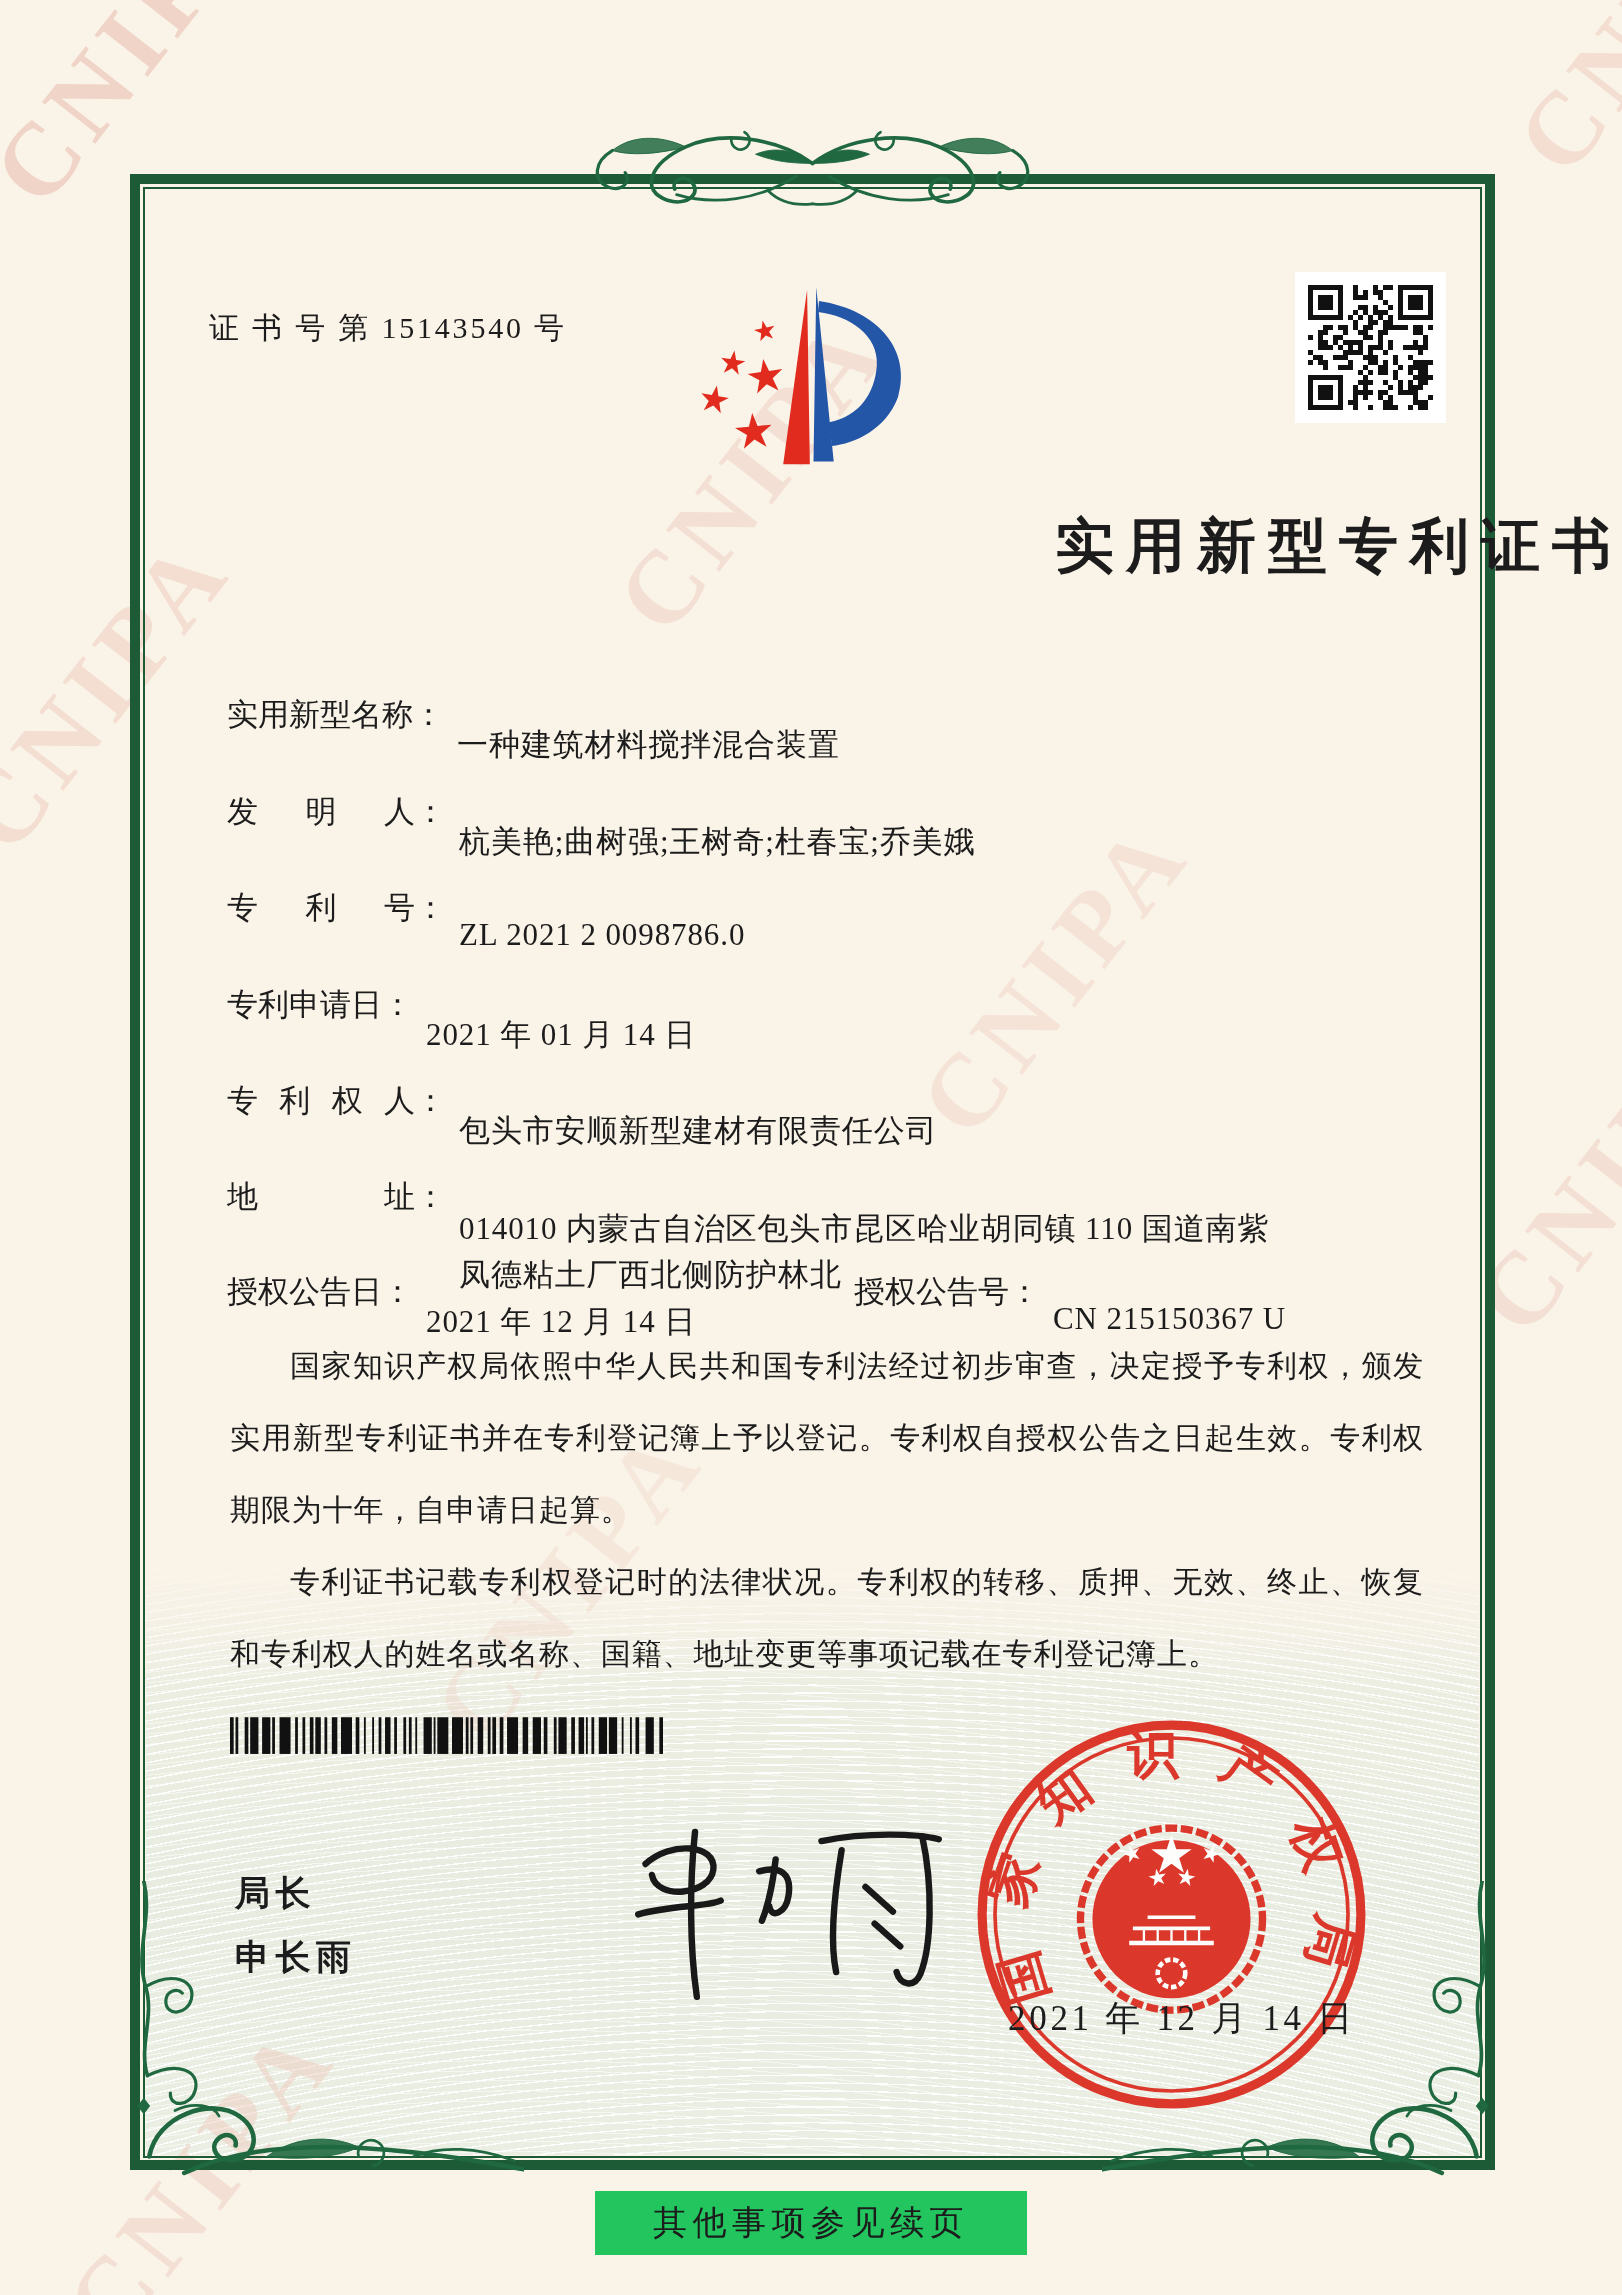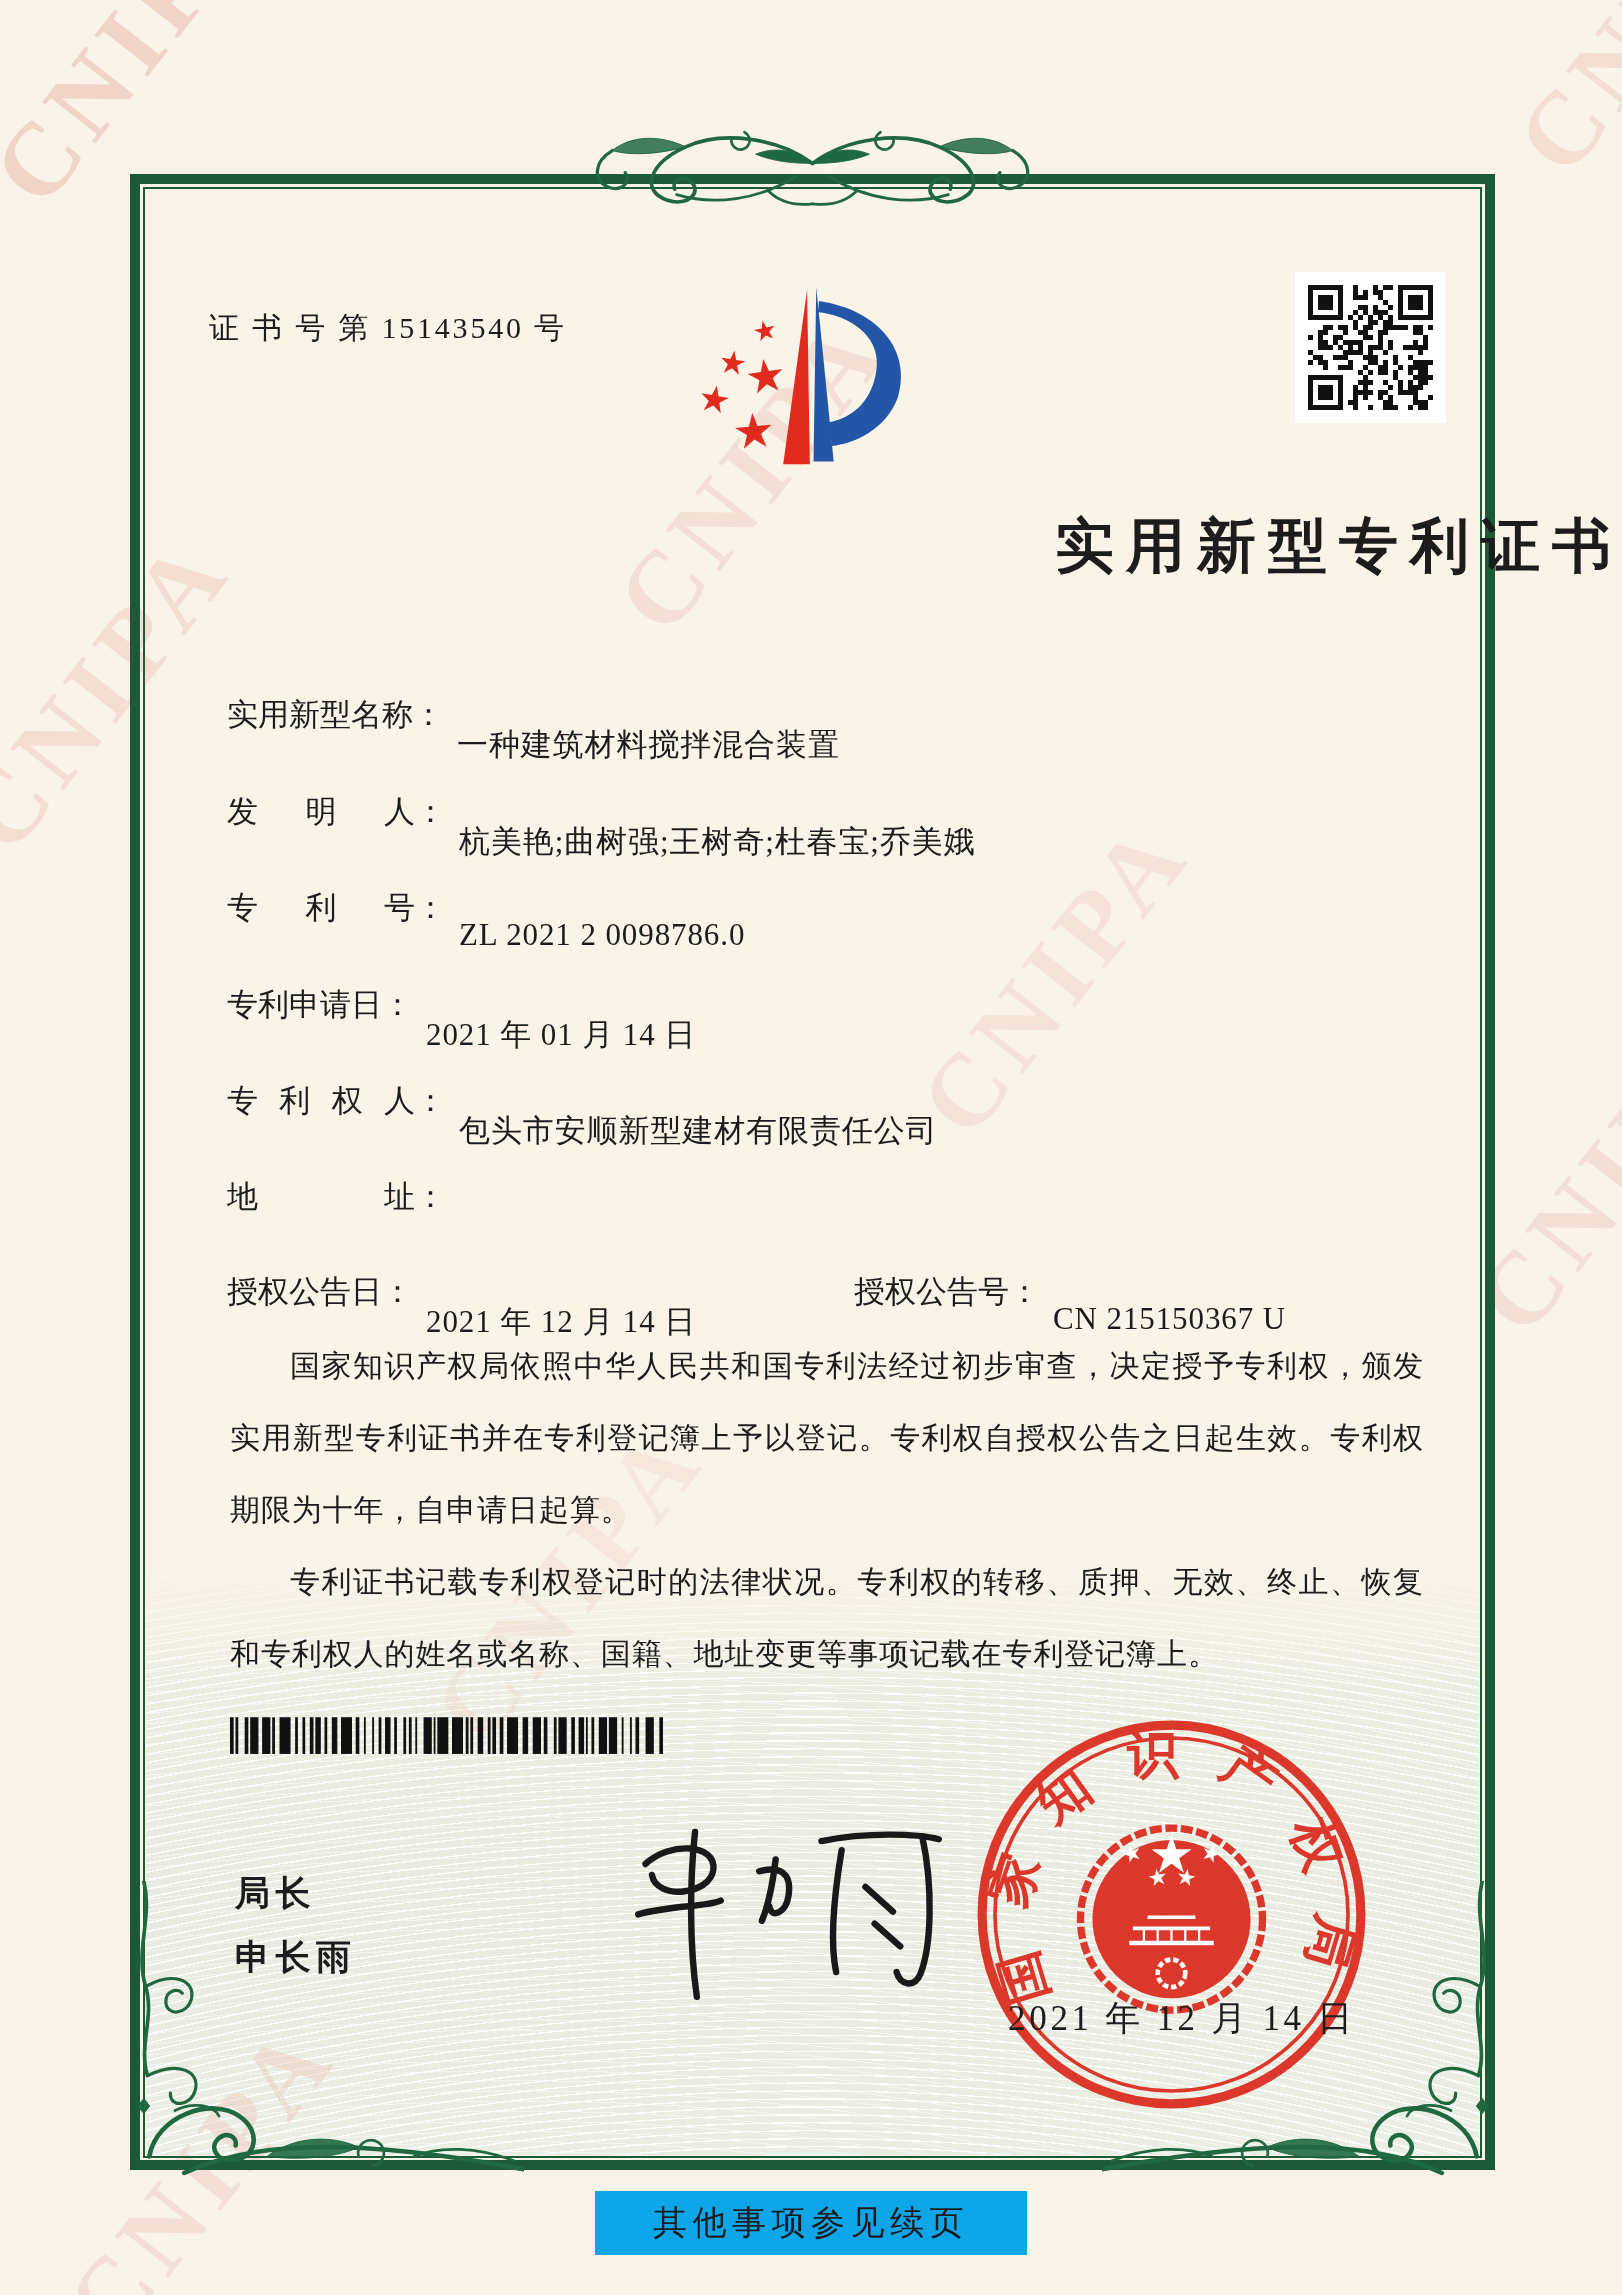--- a/index.html
+++ b/index.html
@@ -70,21 +70,21 @@
     font-family:"Liberation Sans","DejaVu Sans",sans-serif; letter-spacing:5.5px; z-index:5;}
   .dir-name{position:absolute; left:235px; top:1934px; font-size:35px; font-weight:600;
     font-family:"Liberation Sans","DejaVu Sans",sans-serif; letter-spacing:5.5px; z-index:5;}
   .sig{position:absolute; left:500px; top:1809px; z-index:5;}
   
   .seal{position:absolute; left:972px; top:1715px; z-index:5;}
   .seal-date{position:absolute; left:1008px; top:1995px; font-size:35px; letter-spacing:3.7px; z-index:6;}
   
   .page-no{position:absolute; left:0; top:2099px; width:100%; text-align:center; font-size:27.5px; letter-spacing:1.8px; z-index:5;}
   .note-strip{
-    position:absolute; left:595px; top:2191px; width:432px; height:64px; background:#0ea5e9;
+    position:absolute; left:595px; top:2191px; width:432px; height:64px; background:#22c55e;
     display:flex; align-items:center; justify-content:center; z-index:5;
   }
   .note-strip .note{font-size:34px; letter-spacing:5.5px;}
 </style>
 </head>
 <body>
 
 <div class="page">
 
   <span class="wm" style="left:-55px;top:-13px;opacity:.8">CNIPA</span>
@@ -465,21 +465,21 @@
   <div class="frow" style="top:887px">
     <span class="lbl spread">专利号</span><span class="colon">：</span><span class="val">ZL 2021 2 0098786.0</span>
   </div>
   <div class="frow" style="top:984px">
     <span class="lbl">专利申请日</span><span class="colon">：</span><span class="val">2021 年 01 月 14 日</span>
   </div>
   <div class="frow" style="top:1080px">
     <span class="lbl spread">专利权人</span><span class="colon">：</span><span class="val">包头市安顺新型建材有限责任公司</span>
   </div>
   <div class="frow" style="top:1176px">
-    <span class="lbl spread">地址</span><span class="colon">：</span>
+    <span class="lbl spread">地址</span><span class="colon">：</span><span class="val addr-val"><span>014010 内蒙古自治区包头市昆区哈业胡同镇 110 国道南紫</span><span>凤德粘土厂西北侧防护林北</span></span>
   </div>
   <div class="frow" style="top:1271px">
     <span class="lbl">授权公告日</span><span class="colon">：</span><span class="val">2021 年 12 月 14 日</span>
     <span class="grant2"><span class="lbl">授权公告号</span><span class="colon">：</span><span class="val">CN 215150367 U</span></span>
   </div>
 
   <div class="body-text">
     <p>国家知识产权局依照中华人民共和国专利法经过初步审查，决定授予专利权，颁发实用新型专利证书并在专利登记簿上予以登记。专利权自授权公告之日起生效。专利权期限为十年，自申请日起算。</p>
     <p>专利证书记载专利权登记时的法律状况。专利权的转移、质押、无效、终止、恢复和专利权人的姓名或名称、国籍、地址变更等事项记载在专利登记簿上。</p>
   </div>

